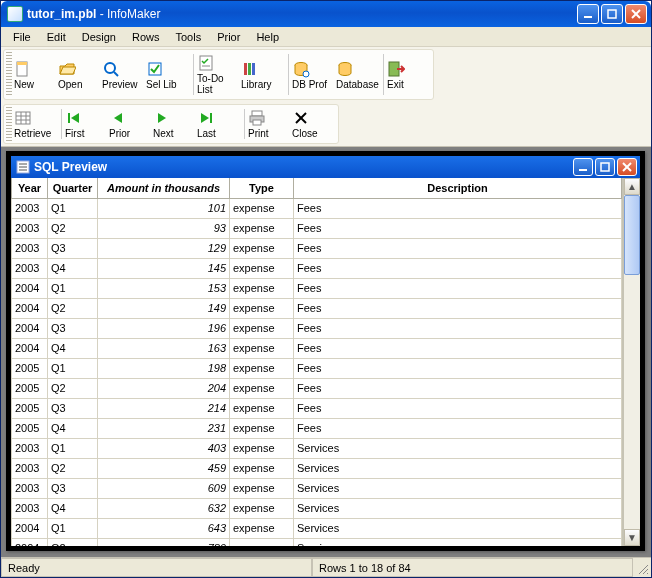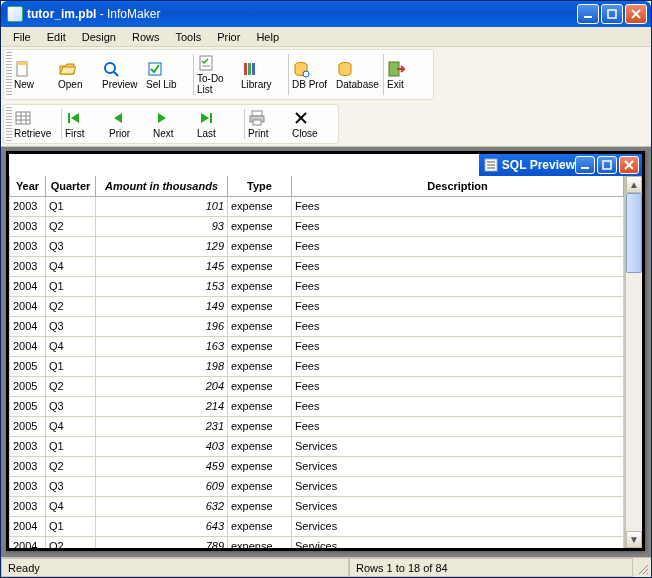--- a/index.html
+++ b/index.html
@@ -104,26 +104,25 @@
   
   .workspace {
     flex: 1;
     background: #7f7f7f;
     position: relative;
     overflow: hidden;
   }
   .child-window {
     position: absolute;
     left: 5px; top: 4px; right: 6px; bottom: 6px;
-    border: 3px solid #000000;
+    border: 5px solid #000000;
     background: #fff;
     display: flex;
     flex-direction: column;
     box-shadow: 1px 1px 3px rgba(0,0,0,0.3);
-    align-items: flex-end;
   }
   .child-title {
     height: 22px;
     background: linear-gradient(to bottom,#1a6fe8,#0952cc);
     color: #fff;
     display: flex;
     align-items: center;
     padding: 0 3px 0 5px;
     font-size: 12px;
     font-weight: bold;
@@ -207,21 +206,21 @@
     border-top: 1px solid #c6c2b4;
     display: flex;
     font-size: 11px;
     color: #000;
   }
   .statusbar .cell {
     border: 1px solid #c6c2b4;
     padding: 2px 6px;
     display:flex;align-items:center;
   }
-  .statusbar .cell.ready { width: 348px; }
+  .statusbar .cell.ready { width: 311px; }
   .statusbar .cell.rows { flex:1; }
   .statusbar .grip-corner {
     width: 18px;
     display:flex;align-items:flex-end;justify-content:flex-end;
     padding:0 2px 2px 0;
   }
 </style>
 </head>
 <body>
 

